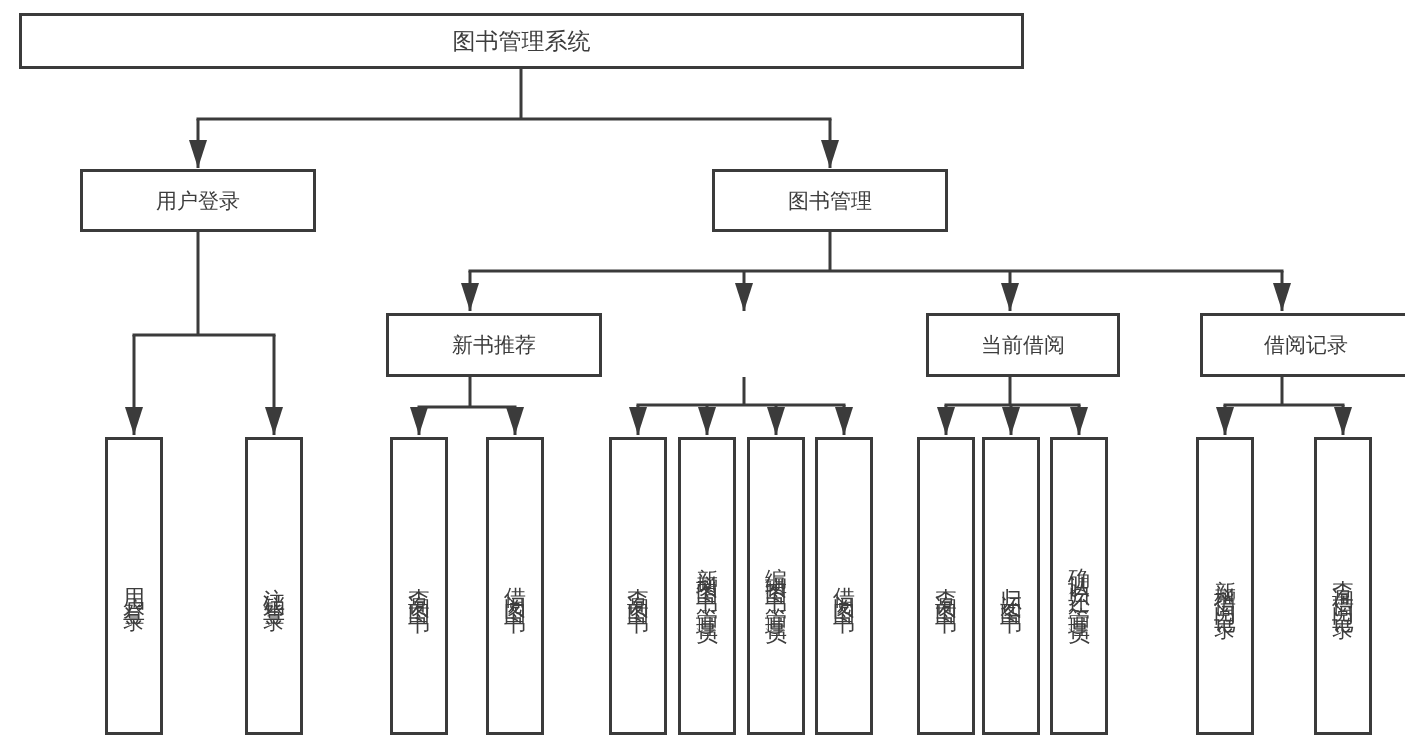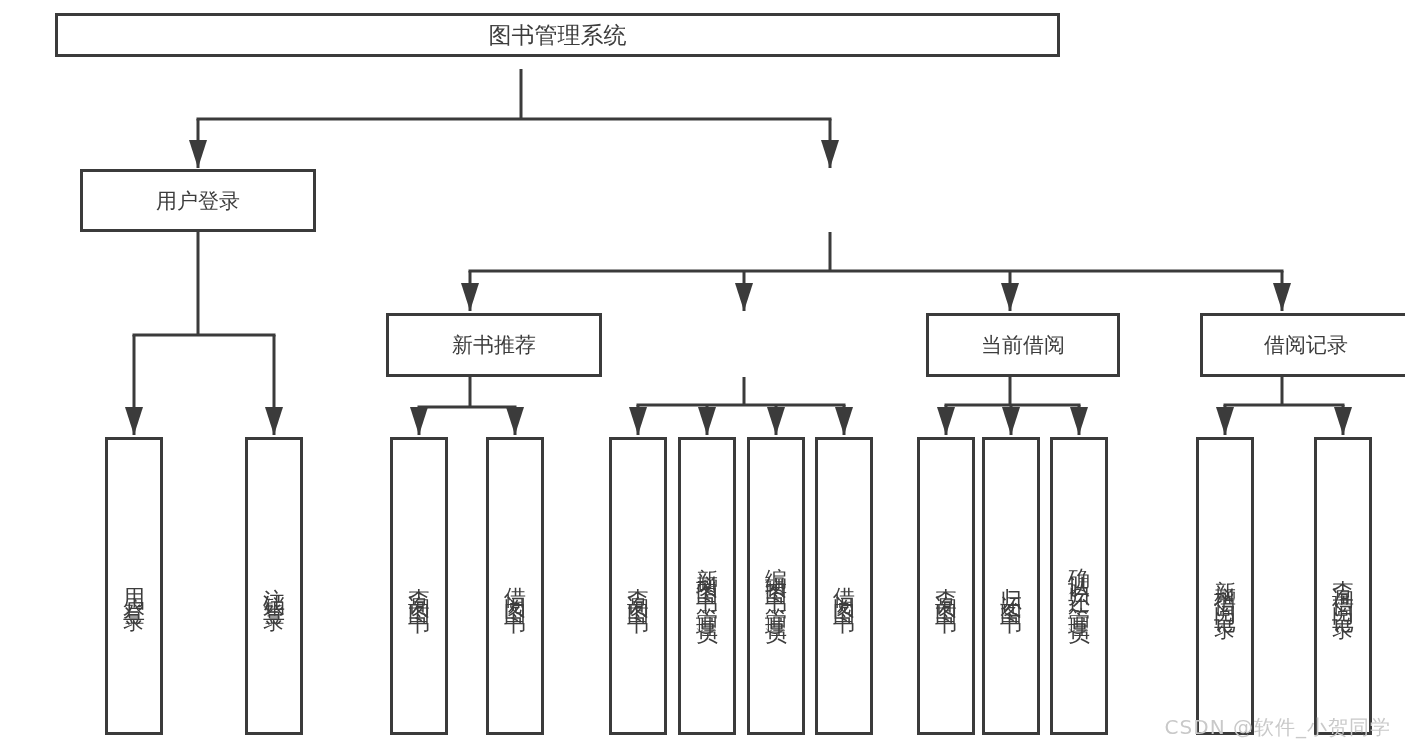--- a/index.html
+++ b/index.html
@@ -79,26 +79,29 @@
       <path d="M1011,405 V435" marker-end="url(#ah)"></path>
       <path d="M1079,405 V435" marker-end="url(#ah)"></path>
 
       <path d="M1282,377 V405"></path>
       <path d="M1223.5,405 H1344.5"></path>
       <path d="M1225,405 V435" marker-end="url(#ah)"></path>
       <path d="M1343,405 V435" marker-end="url(#ah)"></path>
     </g>
   </svg>
 
-  <div class="hnode root" style="left:19px;top:13px;width:1005px;height:44px;margin-left:36px;">
+  <div class="hnode root" style="left:19px;top:13px;width:1005px;height:56px;">
     <span>图书管理系统</span>
   </div>
 
   <div class="hnode l2" style="left:80px;top:169px;width:236px;height:63px;">
     <span>用户登录</span>
+  </div>
+  <div class="hnode l2" style="left:712px;top:169px;width:236px;height:63px;">
+    <span>图书管理</span>
   </div>
 
   <div class="hnode l3" style="left:362px;width:216px;">
     <span>新书推荐</span>
   </div>
   <div class="hnode l3" style="left:902px;width:194px;">
     <span>当前借阅</span>
   </div>
   <div class="hnode l3" style="left:1176px;width:212px;">
     <span>借阅记录</span>
@@ -141,15 +144,14 @@
     <span>确认归还（管理员）</span>
   </div>
 
   <div class="vnode" style="left:1196px;">
     <span>新增借阅记录</span>
   </div>
   <div class="vnode" style="left:1314px;">
     <span>查询借阅记录</span>
   </div>
 
-  <div class="watermark">CSDN @软件_小贺同学</div>
 
 </div>
 
 </body></html>

